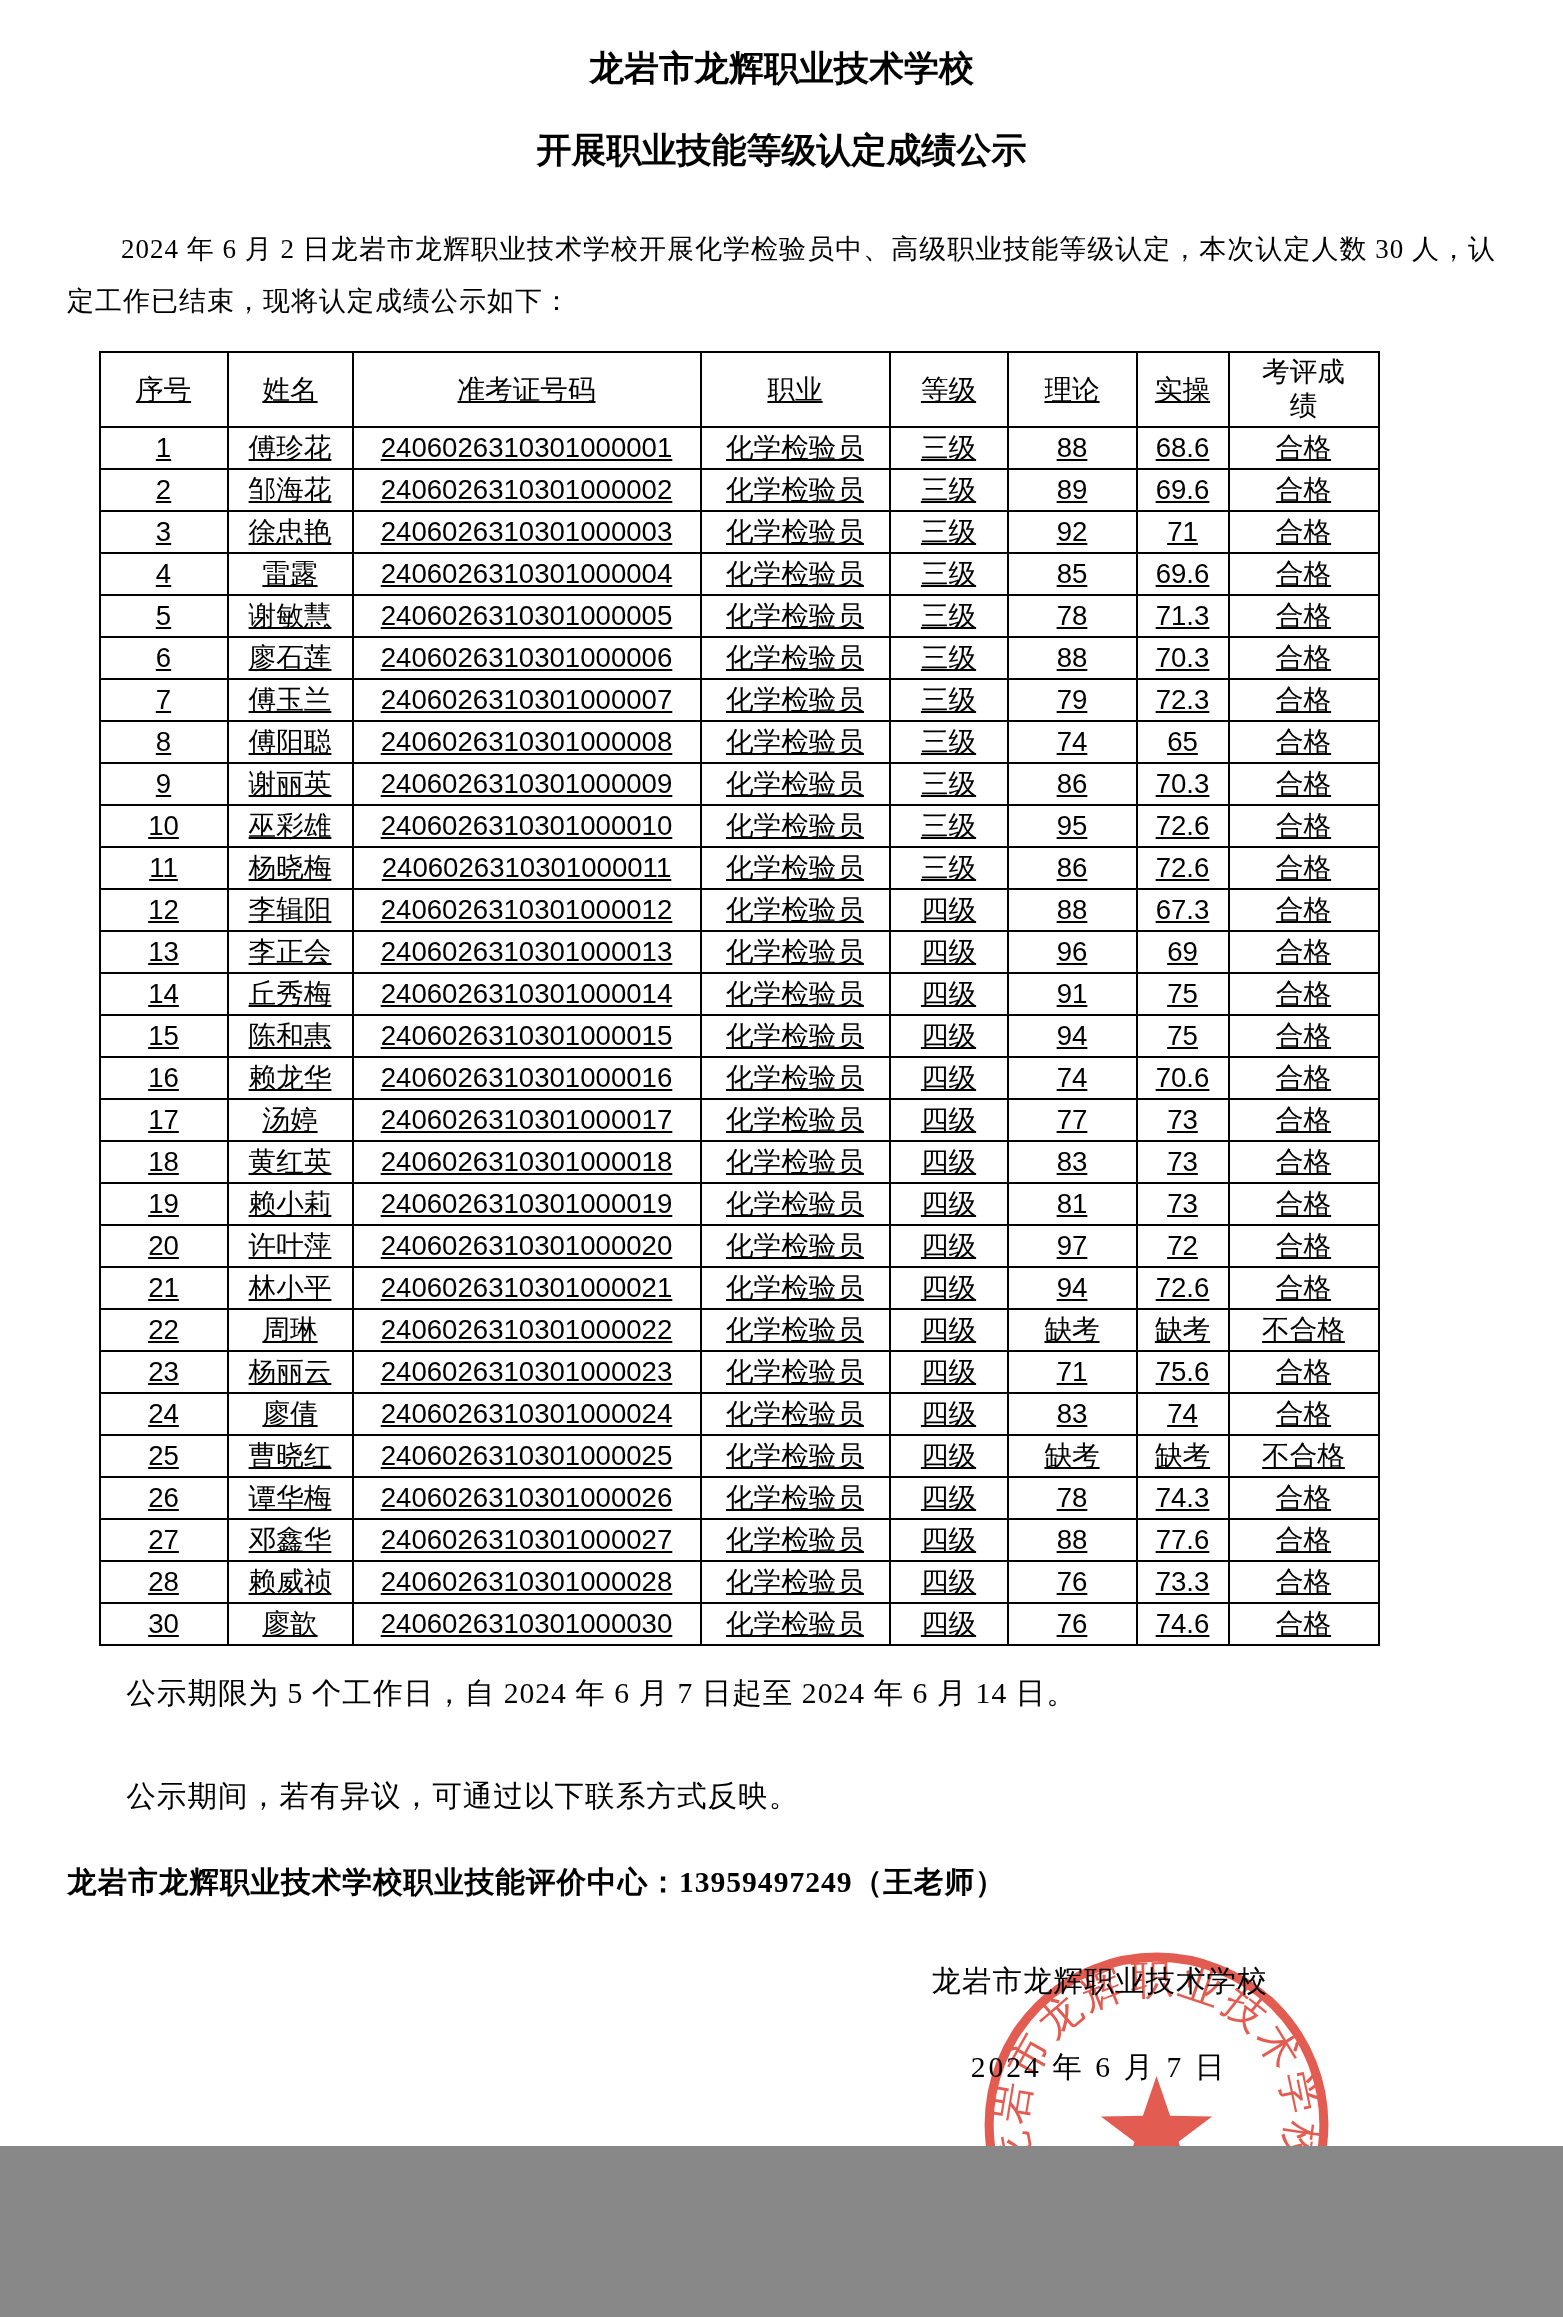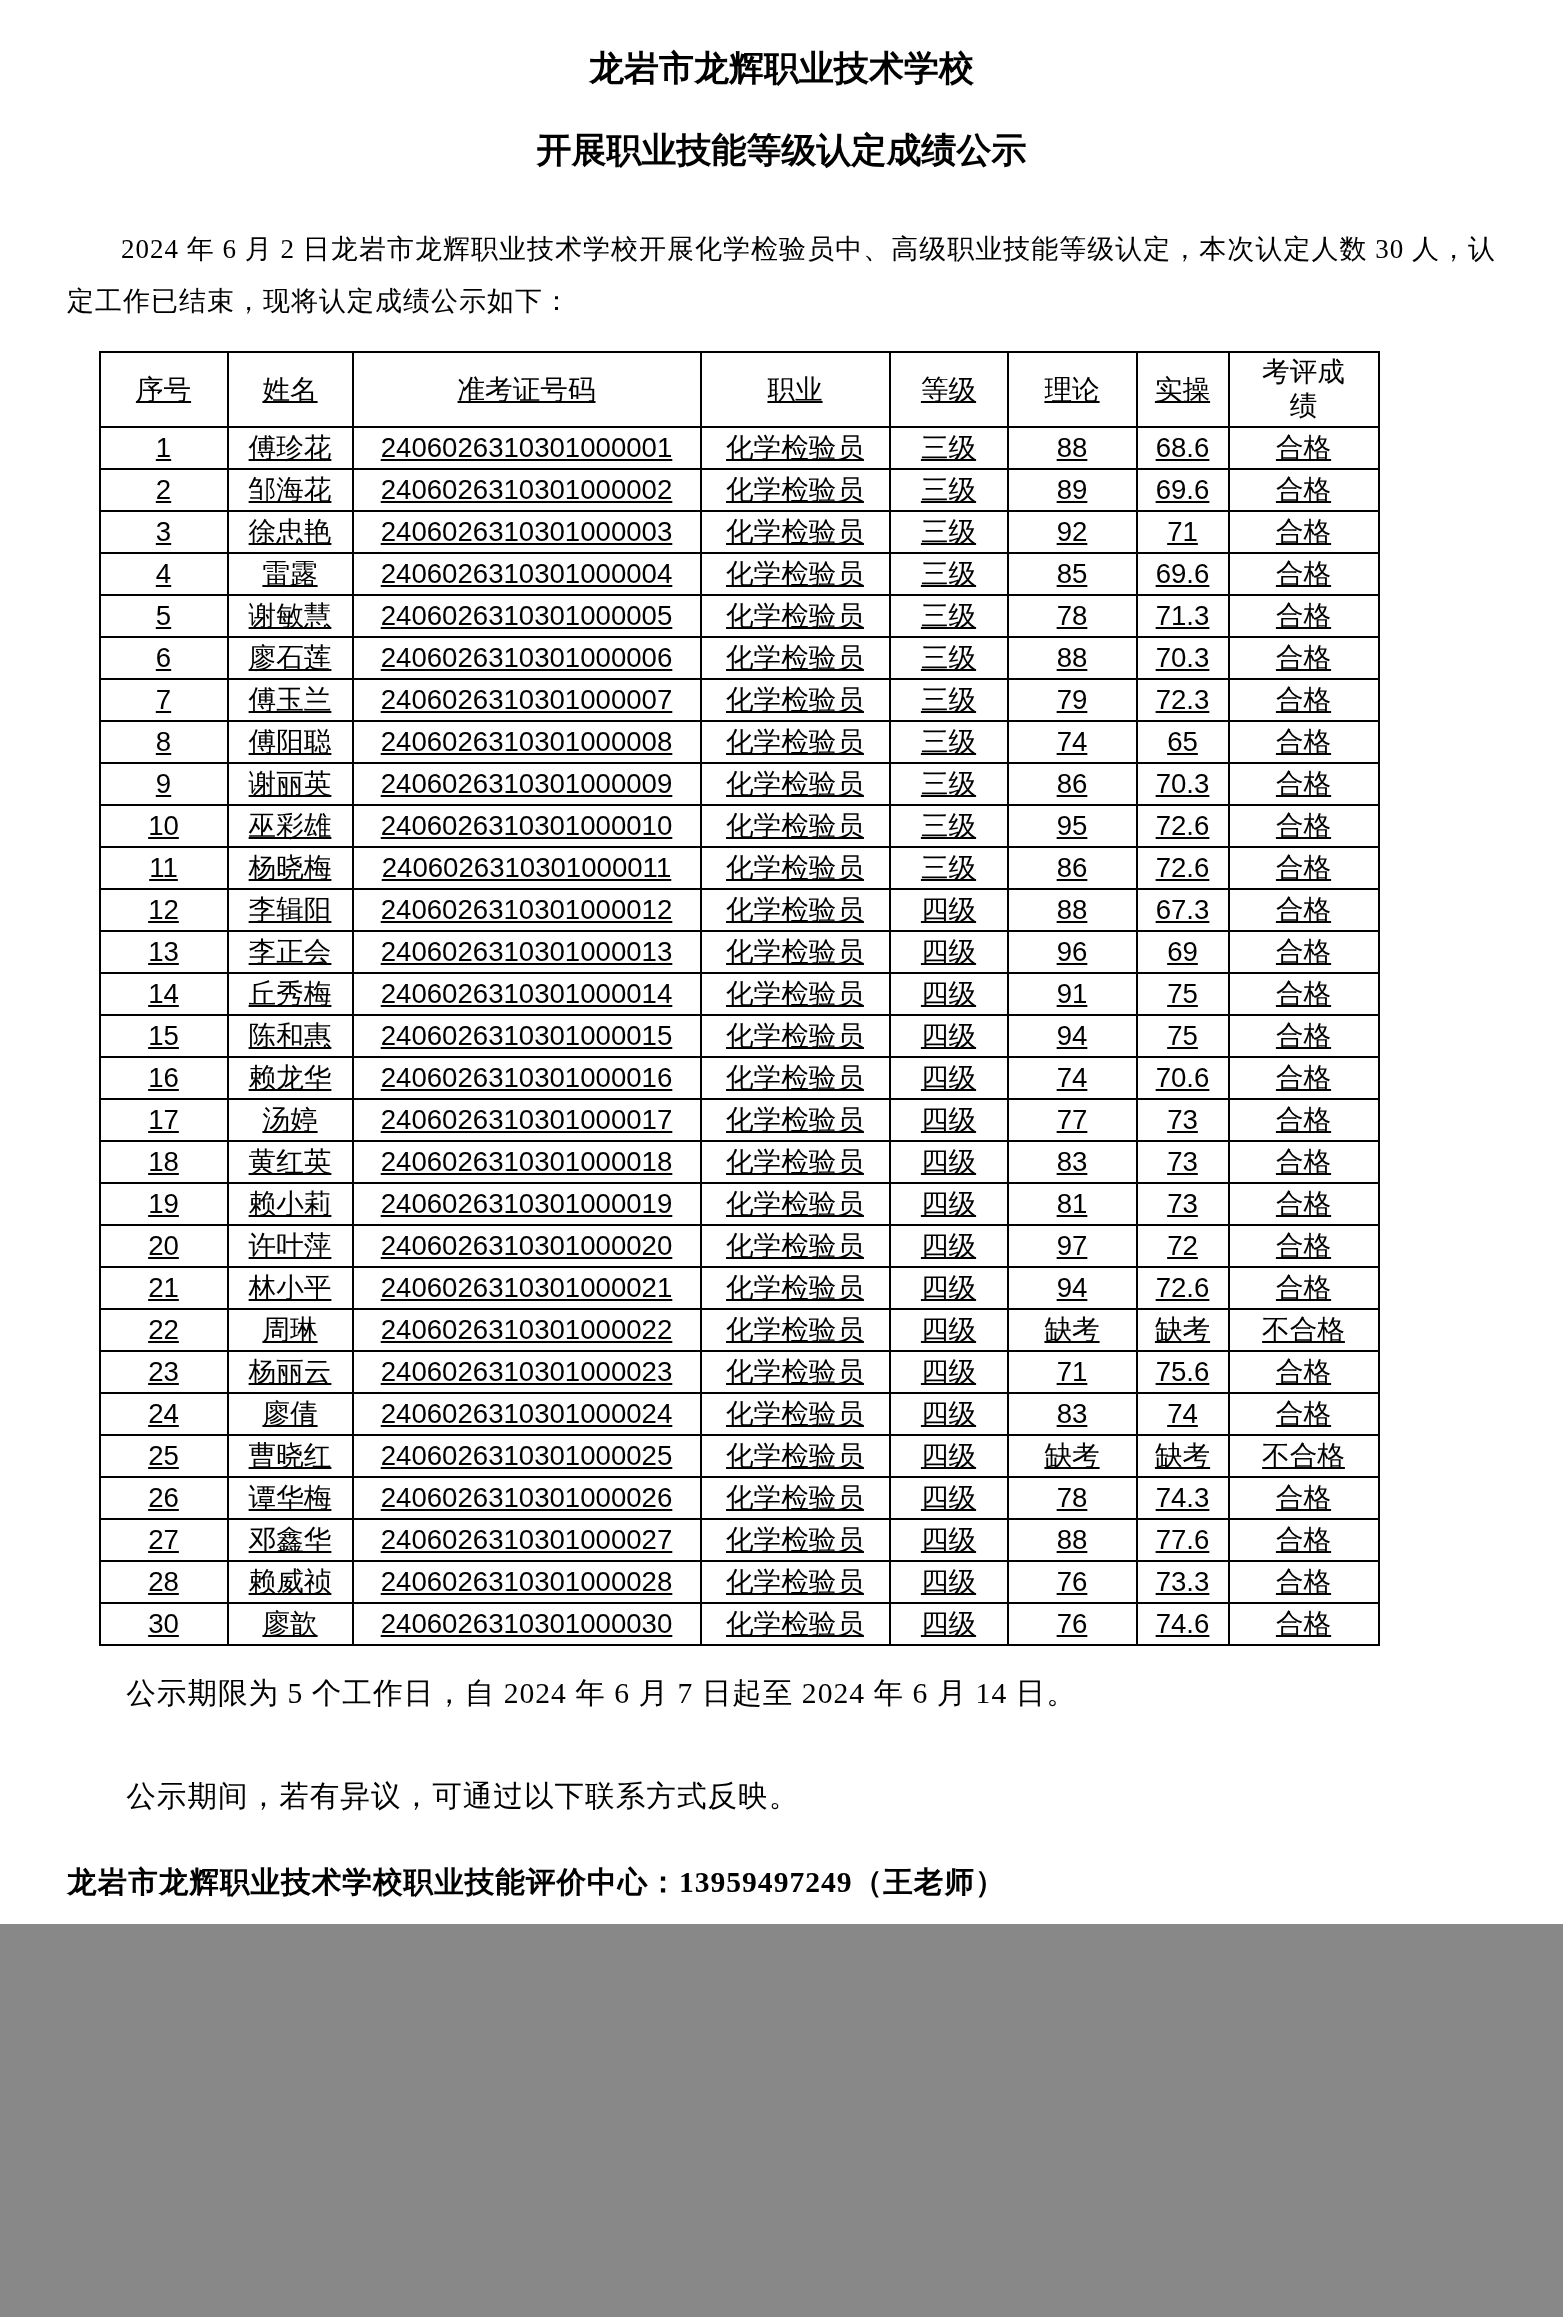--- a/index.html
+++ b/index.html
@@ -1,18 +1,18 @@
 <!DOCTYPE html>
 <html lang="zh"><head>
 <meta charset="utf-8">
 <style>
   html,body{margin:0;padding:0;background:#888;}
   .page{
     position:relative;
-    width:1563px;height:1924px;
+    width:1563px;height:2146px;
     margin:0 auto;
     background:#ffffff;
     color:#000;
     font-family:"Liberation Serif","DejaVu Serif",serif;
     overflow:hidden;
   }
   .content{padding:29.6px 67px 0 67px;}
   .title{
     text-align:center;
     font-size:35px;

